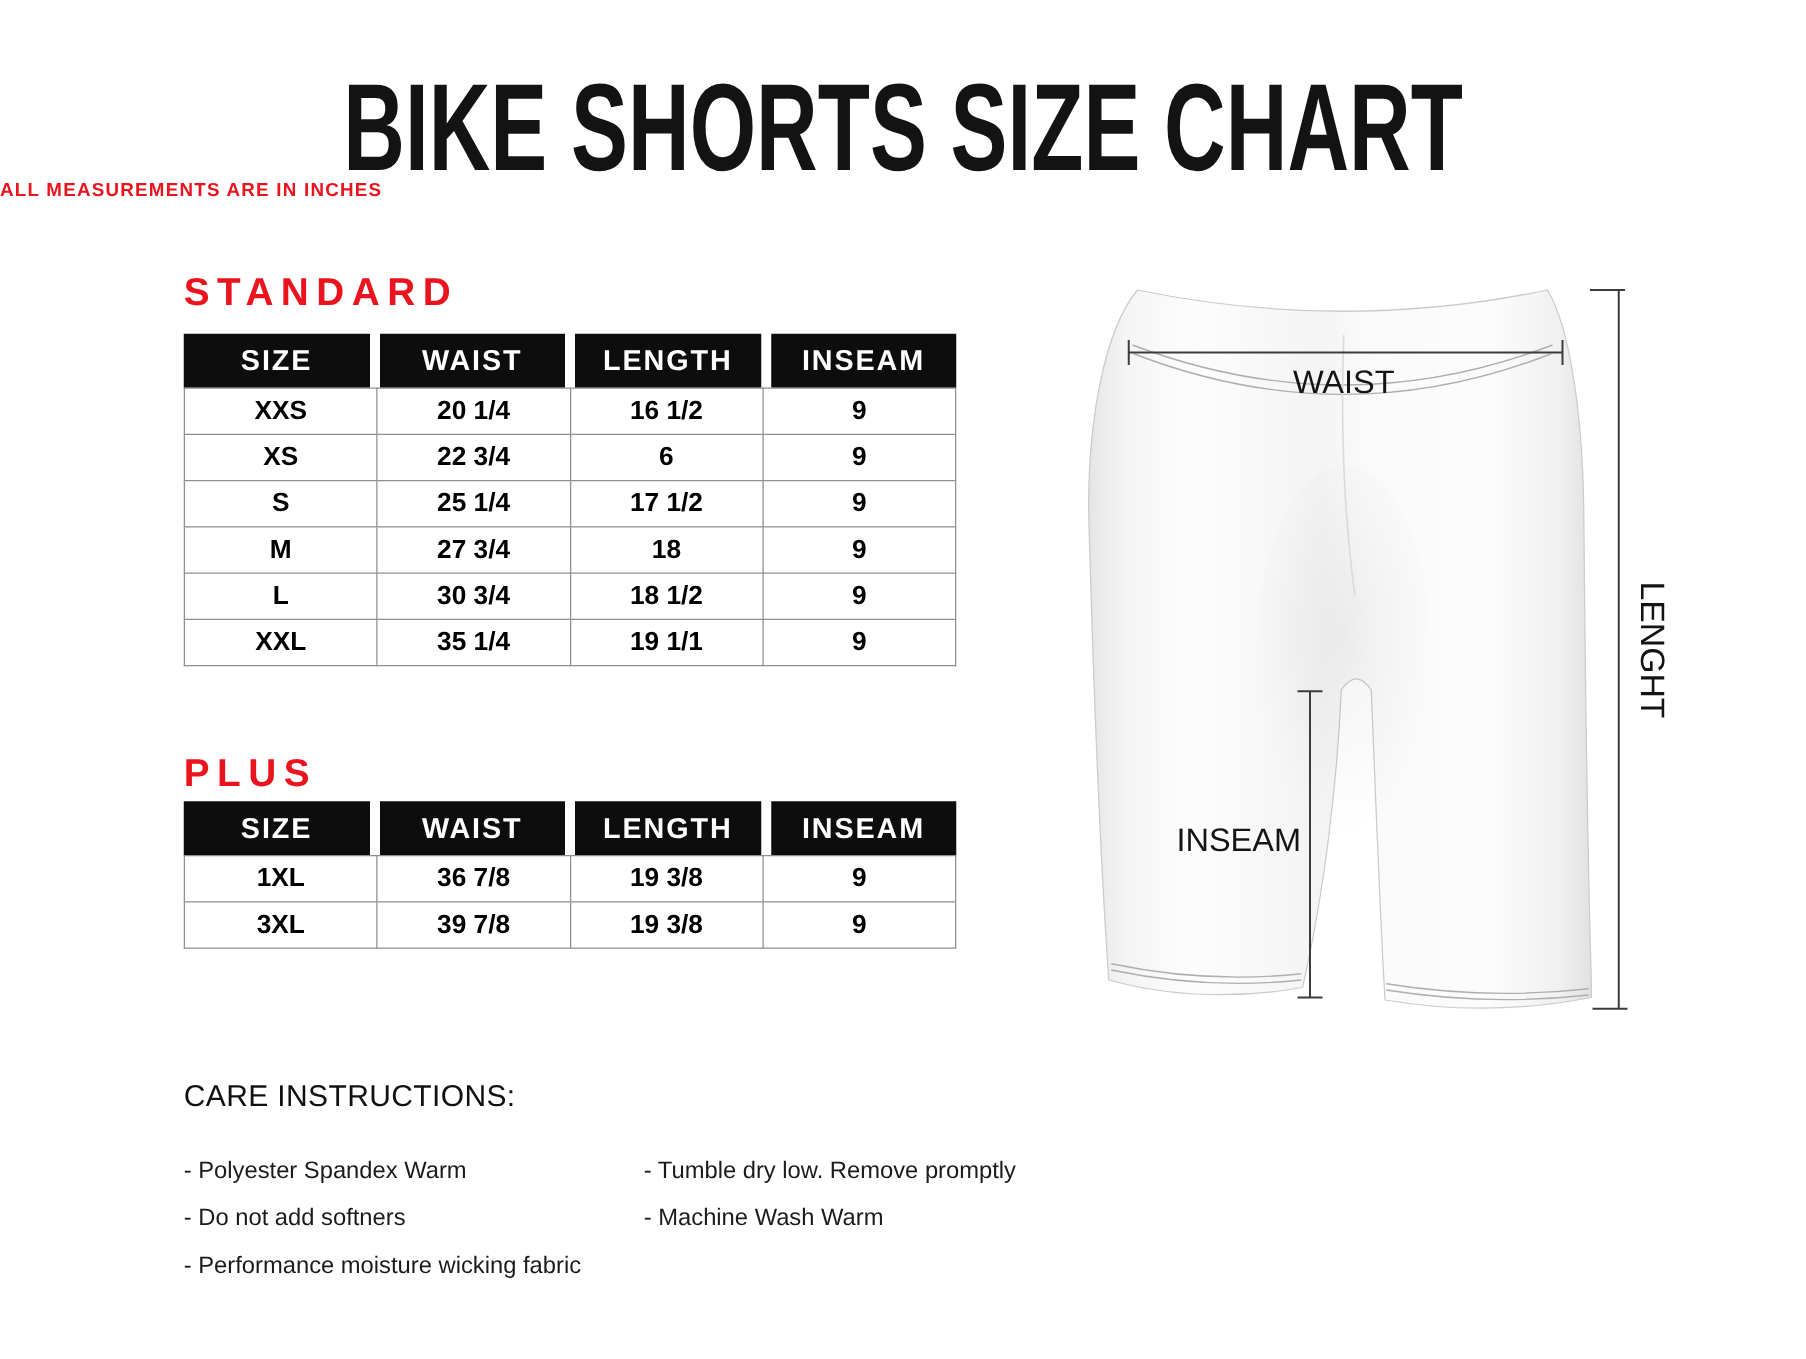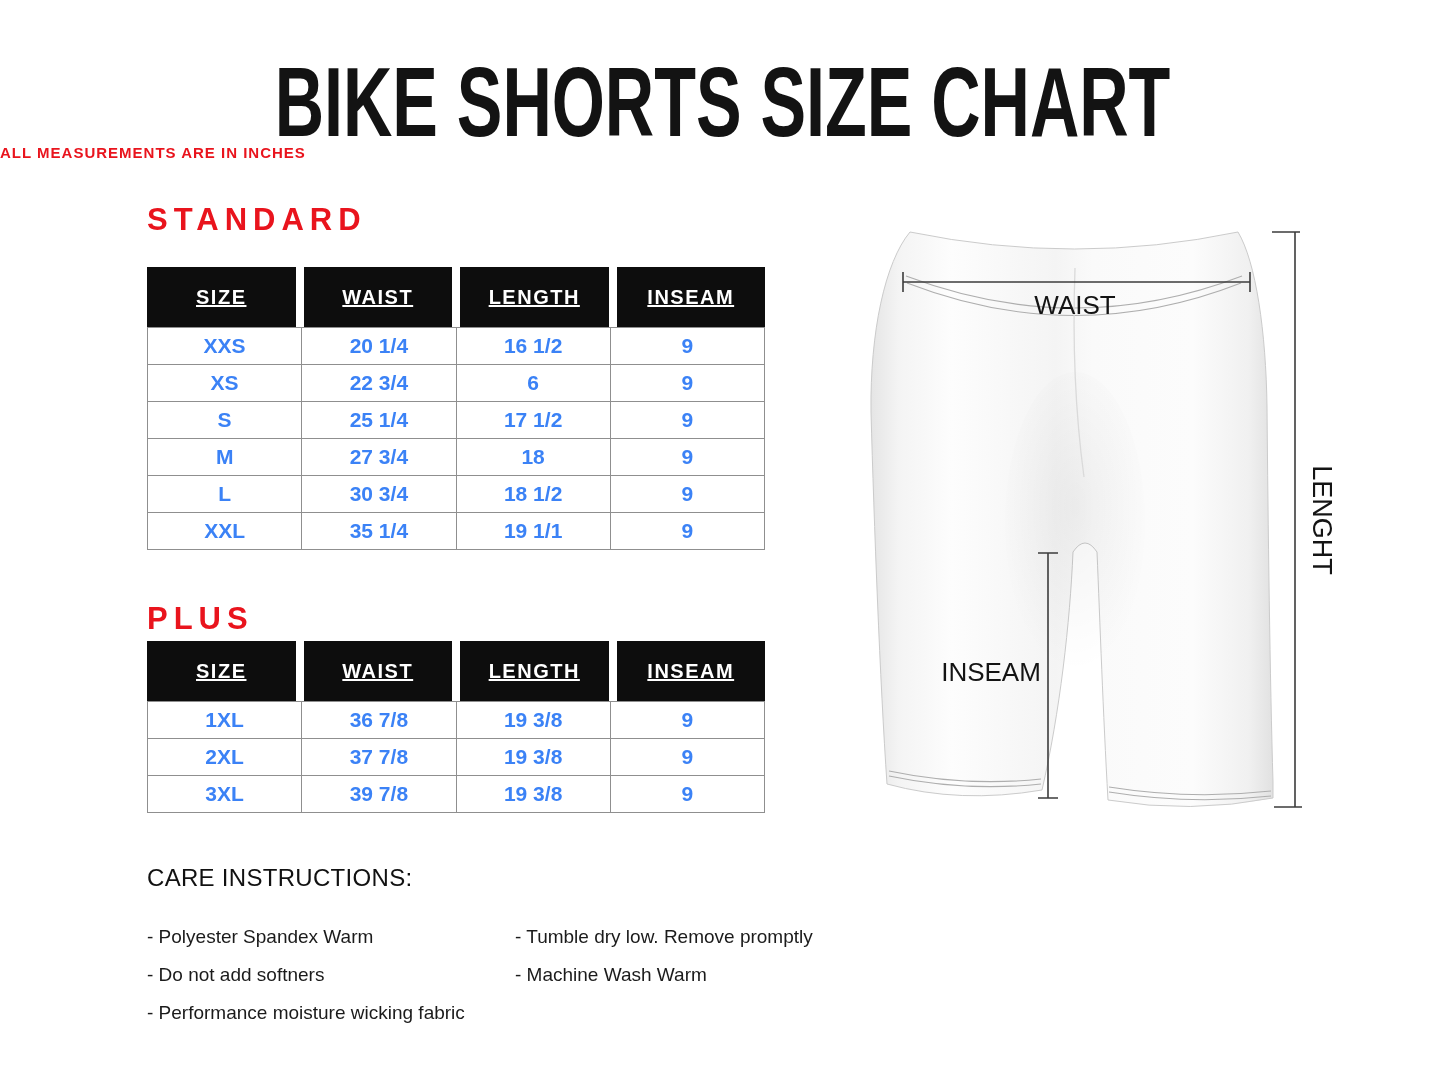--- a/index.html
+++ b/index.html
@@ -24,38 +24,38 @@
   }
   .page-subtitle{
     position:absolute;top:144px;left:0;width:1445px;
     font-size:15px;font-weight:700;letter-spacing:1px;color:var(--accent-red);
   }
   .section-label{
     position:absolute;left:147px;
     font-size:31px;font-weight:700;letter-spacing:6px;color:var(--accent-red);
     line-height:1;white-space:nowrap;
   }
-  #standard-label{top:204px;}
+  #standard-label{top:218px;}
   #plus-label{top:603px;}
   .size-table{position:absolute;left:147px;width:618px;}
   #standard-table{top:267px;}
   #plus-table{top:641px;}
   .thead{display:grid;grid-template-columns:repeat(4,1fr);gap:8px;}
   .th{
-    background:var(--table-header-bg);color:#ffffff;height:60px;
+    background:var(--table-header-bg);color:#ffffff;height:43px;
     display:flex;align-items:center;justify-content:center;
-    font-size:20px;font-weight:700;letter-spacing:1.5px;text-decoration:underline;
+    font-size:23px;font-weight:700;letter-spacing:1.5px;
   }
   .tbody-table{
     border-collapse:collapse;width:618px;table-layout:fixed;
   }
   .tbody-table td{
     border:1px solid var(--table-border);
     text-align:center;vertical-align:middle;
-    height:37px;font-size:21px;font-weight:700;color:#3b82f6;
+    height:37px;font-size:21px;font-weight:700;color:#000000;
     padding:0;
   }
   .care{position:absolute;left:147px;top:864px;width:780px;}
   .care-heading{font-size:24px;font-weight:400;color:#111111;letter-spacing:.3px;}
   .care-cols{display:flex;margin-top:26px;}
   .care-col{display:flex;flex-direction:column;}
   .care-col.left{width:368px;}
   .care-item{font-size:19px;line-height:38px;color:#1b1b1b;white-space:nowrap;}
   .diagram{position:absolute;left:860px;top:222px;width:490px;height:600px;}
   .shorts-fill{fill:url(#bodyGrad);stroke:#cbcbcb;stroke-width:1;}
@@ -129,26 +129,20 @@
     <div class="th">SIZE</div>
     <div class="th">WAIST</div>
     <div class="th">LENGTH</div>
     <div class="th">INSEAM</div>
   </div>
   <table class="tbody-table">
       <tbody>
     <tr>
       <td>1XL</td>
       <td>36 7/8</td>
-      <td>19 3/8</td>
-      <td>9</td>
-    </tr>
-    <tr>
-      <td>2XL</td>
-      <td>37 7/8</td>
       <td>19 3/8</td>
       <td>9</td>
     </tr>
     <tr>
       <td>3XL</td>
       <td>39 7/8</td>
       <td>19 3/8</td>
       <td>9</td>
     </tr>
   </tbody>

